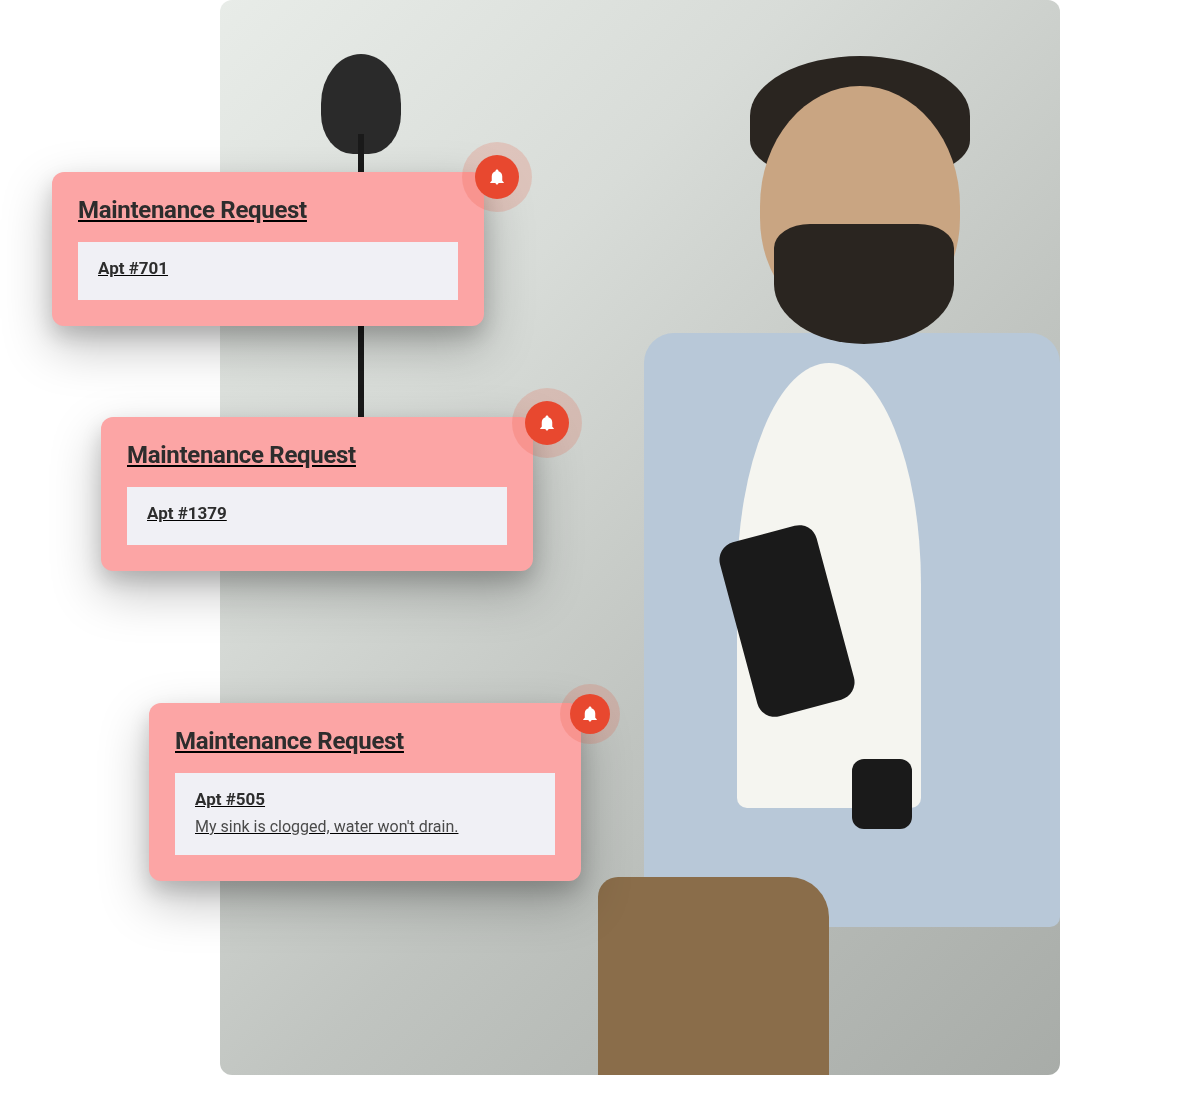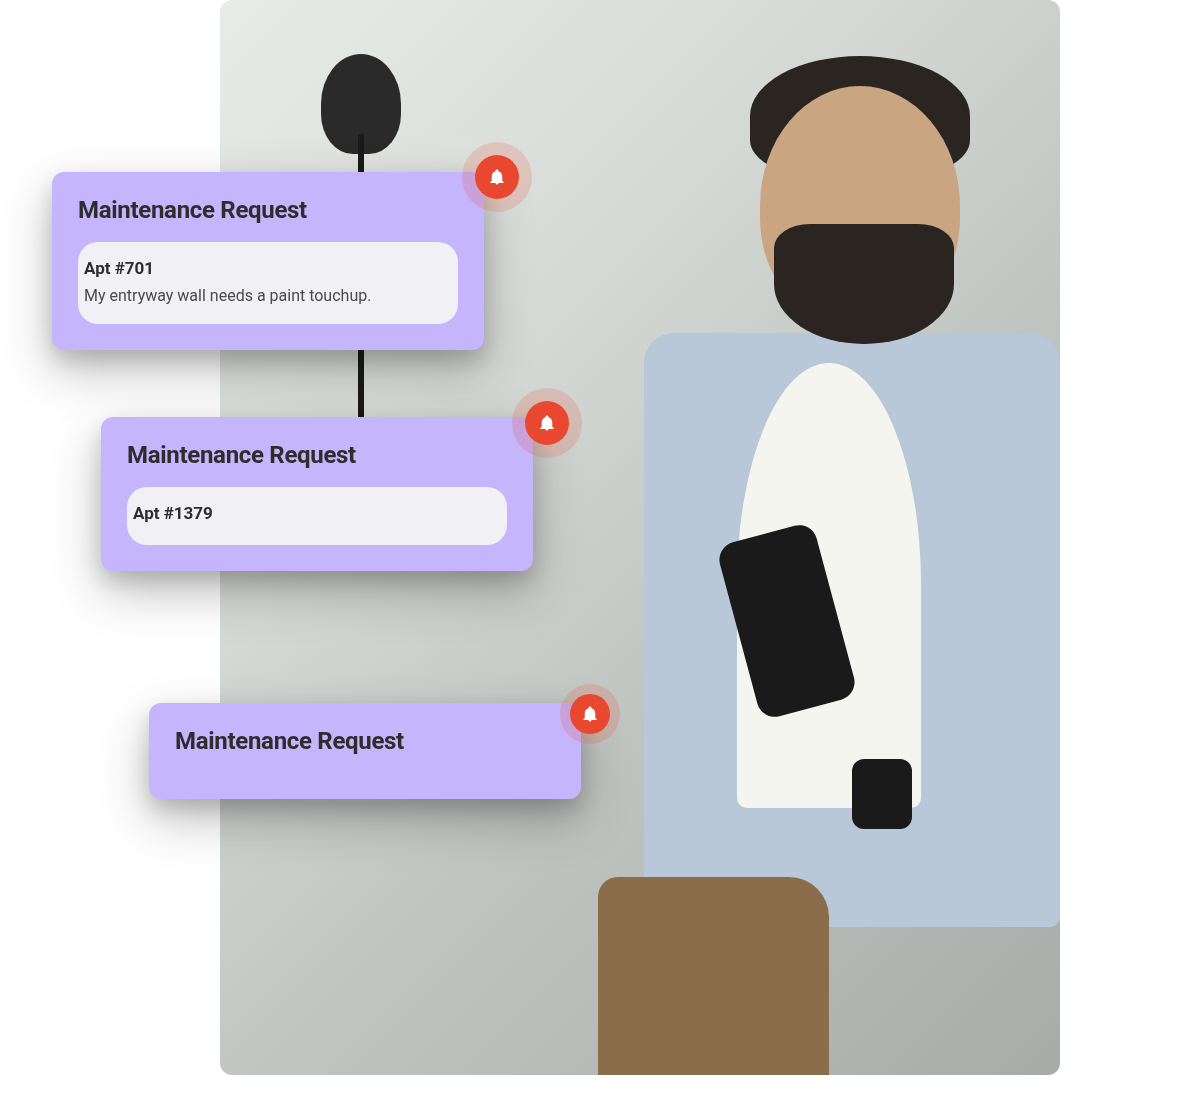--- a/index.html
+++ b/index.html
@@ -139,24 +139,25 @@
       position: absolute;
       top: 80px;
       left: 37px;
       width: 6px;
       height: 320px;
       background: #1a1a1a;
     }
     
     .notification-card {
       position: absolute;
-      background: #c4b5fd;
+      background: #fca5a5;
       border-radius: 12px;
       box-shadow: 0 20px 50px rgba(0, 0, 0, 0.25), 0 10px 20px rgba(0, 0, 0, 0.15);
       padding: 24px 26px 26px 26px;
+      text-decoration: underline;
     }
     
     .card-1 {
       left: 52px;
       top: 172px;
       width: 432px;
     }
     
     .card-2 {
       left: 101px;
@@ -173,22 +174,22 @@
     .card-title {
       font-size: 24px;
       font-weight: 700;
       color: #2d2d2d;
       margin-bottom: 18px;
       letter-spacing: -0.3px;
     }
     
     .card-body {
       background: #f0f0f5;
-      border-radius: 20px;
-      padding: 16px 6px;
+      border-radius: 0;
+      padding: 16px 20px;
     }
     
     .apt-label {
       font-size: 17px;
       font-weight: 700;
       color: #2d2d2d;
       margin-bottom: 6px;
     }
     
     .apt-message {
@@ -278,21 +279,20 @@
     <div class="beard"></div>
     <div class="phone"></div>
     <div class="watch"></div>
   </div>
 </div>
 
 <div class="notification-card card-1">
   <div class="card-title">Maintenance Request</div>
   <div class="card-body">
     <div class="apt-label">Apt #701</div>
-    <div class="apt-message">My entryway wall needs a paint touchup.</div>
   </div>
 </div>
 
 <div class="bell-badge bell-1">
   <div class="bell-outer"></div>
   <div class="bell-inner">
     <svg class="bell-icon" viewBox="0 0 24 24" fill="white">
       <path d="M12 2C10.9 2 10 2.9 10 4V4.3C7.1 5.2 5 7.8 5 11V17L3 19V20H21V19L19 17V11C19 7.8 16.9 5.2 14 4.3V4C14 2.9 13.1 2 12 2M12 22C13.1 22 14 21.1 14 20H10C10 21.1 10.9 22 12 22Z"></path>
     </svg>
   </div>
@@ -309,20 +309,24 @@
   <div class="bell-outer"></div>
   <div class="bell-inner">
     <svg class="bell-icon" viewBox="0 0 24 24" fill="white">
       <path d="M12 2C10.9 2 10 2.9 10 4V4.3C7.1 5.2 5 7.8 5 11V17L3 19V20H21V19L19 17V11C19 7.8 16.9 5.2 14 4.3V4C14 2.9 13.1 2 12 2M12 22C13.1 22 14 21.1 14 20H10C10 21.1 10.9 22 12 22Z"></path>
     </svg>
   </div>
 </div>
 
 <div class="notification-card card-3">
   <div class="card-title">Maintenance Request</div>
+  <div class="card-body">
+    <div class="apt-label">Apt #505</div>
+    <div class="apt-message">My sink is clogged, water won't drain.</div>
+  </div>
 </div>
 
 <div class="bell-badge bell-3">
   <div class="bell-outer"></div>
   <div class="bell-inner">
     <svg class="bell-icon" viewBox="0 0 24 24" fill="white">
       <path d="M12 2C10.9 2 10 2.9 10 4V4.3C7.1 5.2 5 7.8 5 11V17L3 19V20H21V19L19 17V11C19 7.8 16.9 5.2 14 4.3V4C14 2.9 13.1 2 12 2M12 22C13.1 22 14 21.1 14 20H10C10 21.1 10.9 22 12 22Z"></path>
     </svg>
   </div>
 </div>

